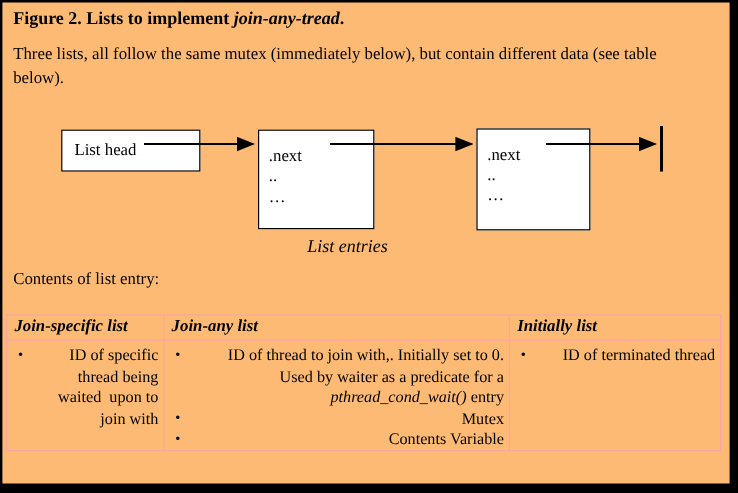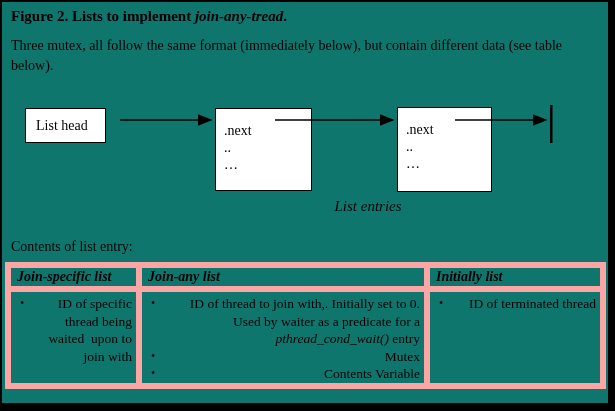--- a/index.html
+++ b/index.html
@@ -1,20 +1,20 @@
 <!DOCTYPE html>
 <html><head>
 <meta charset="utf-8">
 <style>
   html,body { margin:0; padding:0; background:#ffffff; }
   .page {
     position:relative;
     width:615px; height:411px;
     box-sizing:border-box;
-    background:#0f766e;
+    background:#fdba74;
     border:solid #000000;
     border-width:2px 7px 8px 2px;
     font-family:"Liberation Serif","DejaVu Serif",serif;
     color:#000000;
     overflow:hidden;
   }
   .abs { position:absolute; }
   .title {
     left:9px; top:6px;
     font-size:15px; font-weight:bold;
@@ -28,31 +28,31 @@
   .dbox {
     box-sizing:border-box;
     border:1.5px solid #000000;
     background:#ffffff;
     font-size:14px;
   }
   .labelbox { display:flex; align-items:center; padding-left:10px; }
   .entrybox { padding:13px 0 0 8px; line-height:17px; }
   .arrows-svg { left:0; top:98px; }
   .caption {
-    left:266px; top:196px; width:200px;
-    text-align:center; font-style:italic; font-size:15px;
+    left:254px; top:196px; width:200px;
+    font-style:italic; font-size:15px;
   }
-  .contents-label { left:9px; top:224px; font-size:14px;margin-top:13px; }
+  .contents-label { left:9px; top:224px; font-size:14px; }
   table.entry-table {
     position:absolute; left:3px; top:260px;
     border-collapse:collapse;
     table-layout:fixed;
   }
   .entry-table th, .entry-table td {
-    border:6px solid #fca5a5;
+    border:1px solid #fca5a5;
     box-sizing:border-box;
   }
   .entry-table th {
     font-size:14px; font-weight:bold; font-style:italic;
     text-align:left; padding:1px 2px 1px 6px; height:21px;
   }
   .entry-table td {
     vertical-align:top; padding:3px 2px 0 4px; height:89px;
     font-size:13.5px;
   }
@@ -64,23 +64,23 @@
   .li-text { flex:1; white-space:pre-wrap; padding-right:2px;text-align:right; }
   .li-text .it { font-style:italic; }
 </style>
 </head>
 <body>
 
 <div class="page">
 
   <div class="abs title"><span>Figure 2. Lists to implement </span><span class="it">join-any-tread</span><span>.</span></div>
 
-  <div class="abs intro">Three mutex, all follow the same format (immediately below), but contain different data (see table below).</div>
+  <div class="abs intro">Three lists, all follow the same mutex (immediately below), but contain different data (see table below).</div>
 
-  <div class="abs dbox labelbox" style="left:23px; top:106px; width:81px; height:35px;">
+  <div class="abs dbox labelbox" style="left:49px; top:106px; width:116px; height:35px;">
     <span>List head</span>
   </div>
 
 
   <div class="abs dbox entrybox" style="left:213px; top:106px; width:97px; height:83px;">
     <div>.next</div>
     <div>..</div>
     <div>…</div>
   </div>
 

